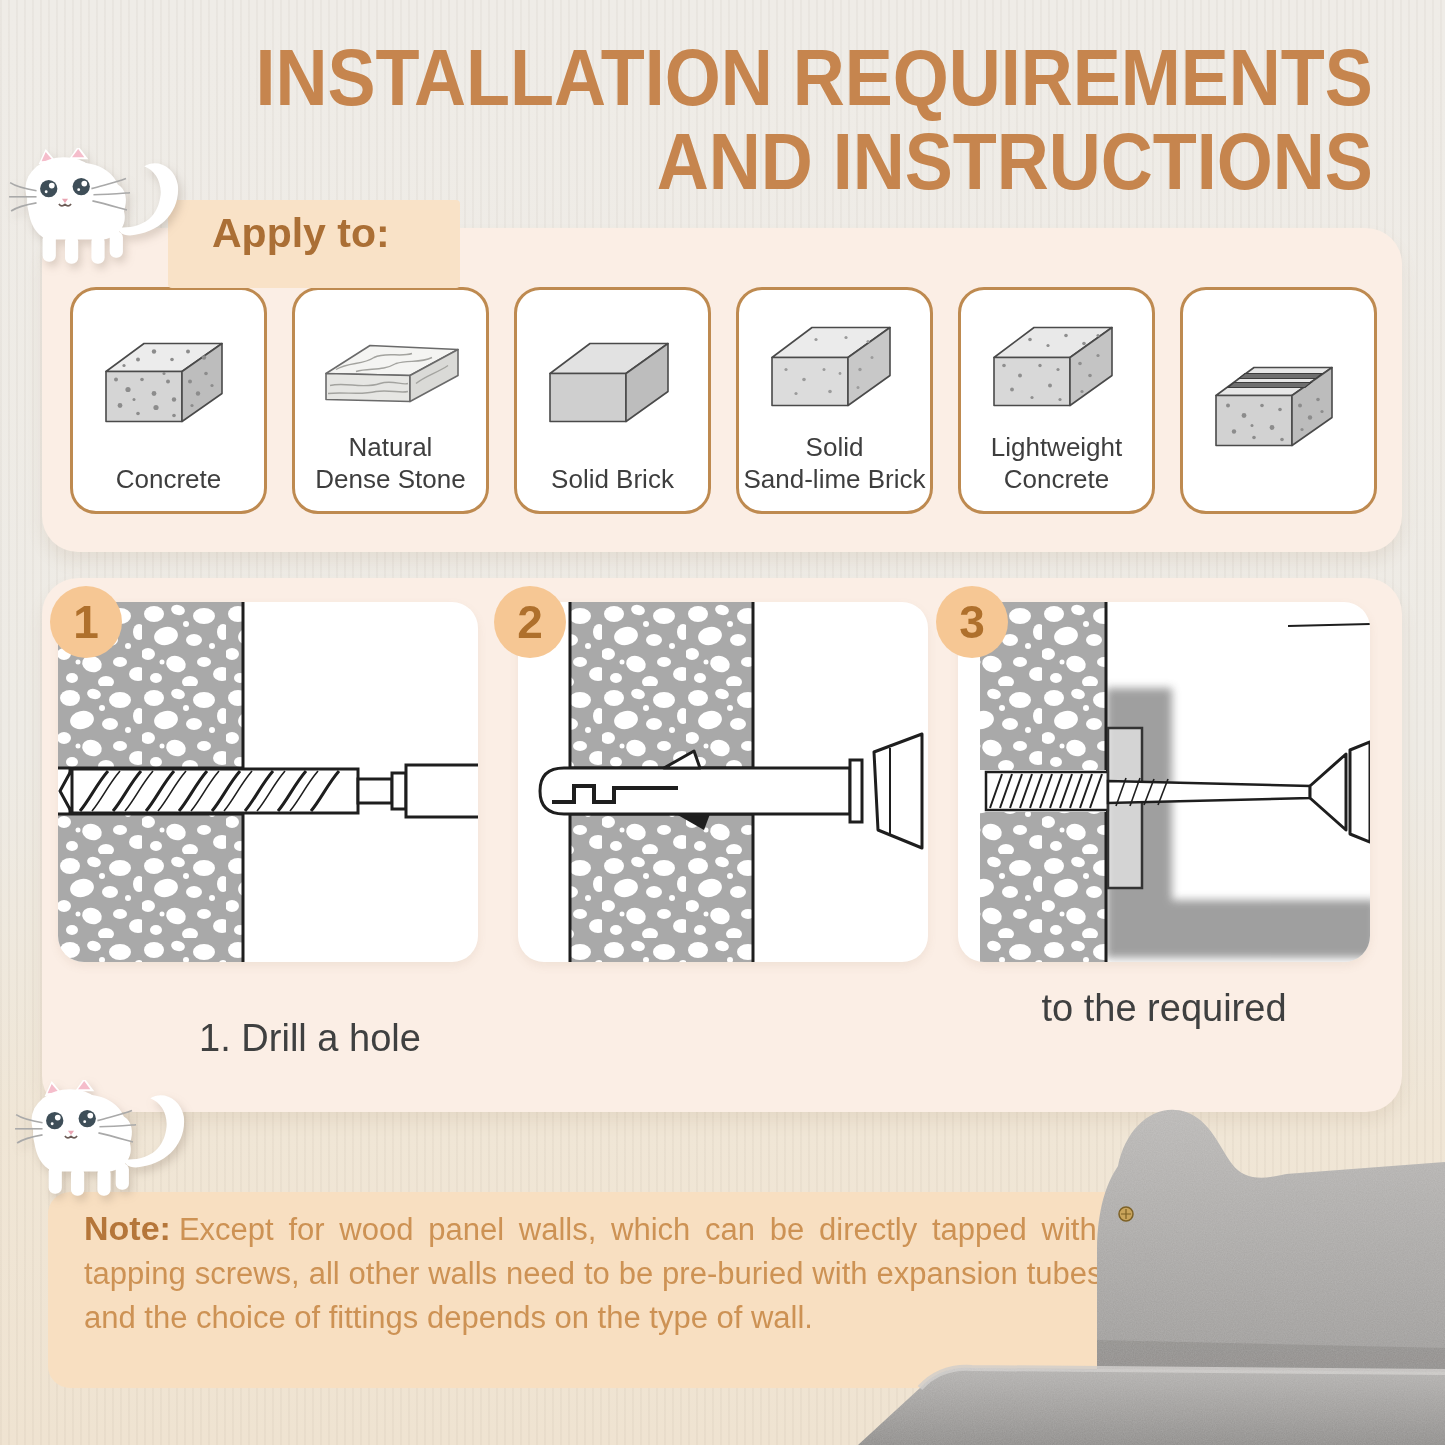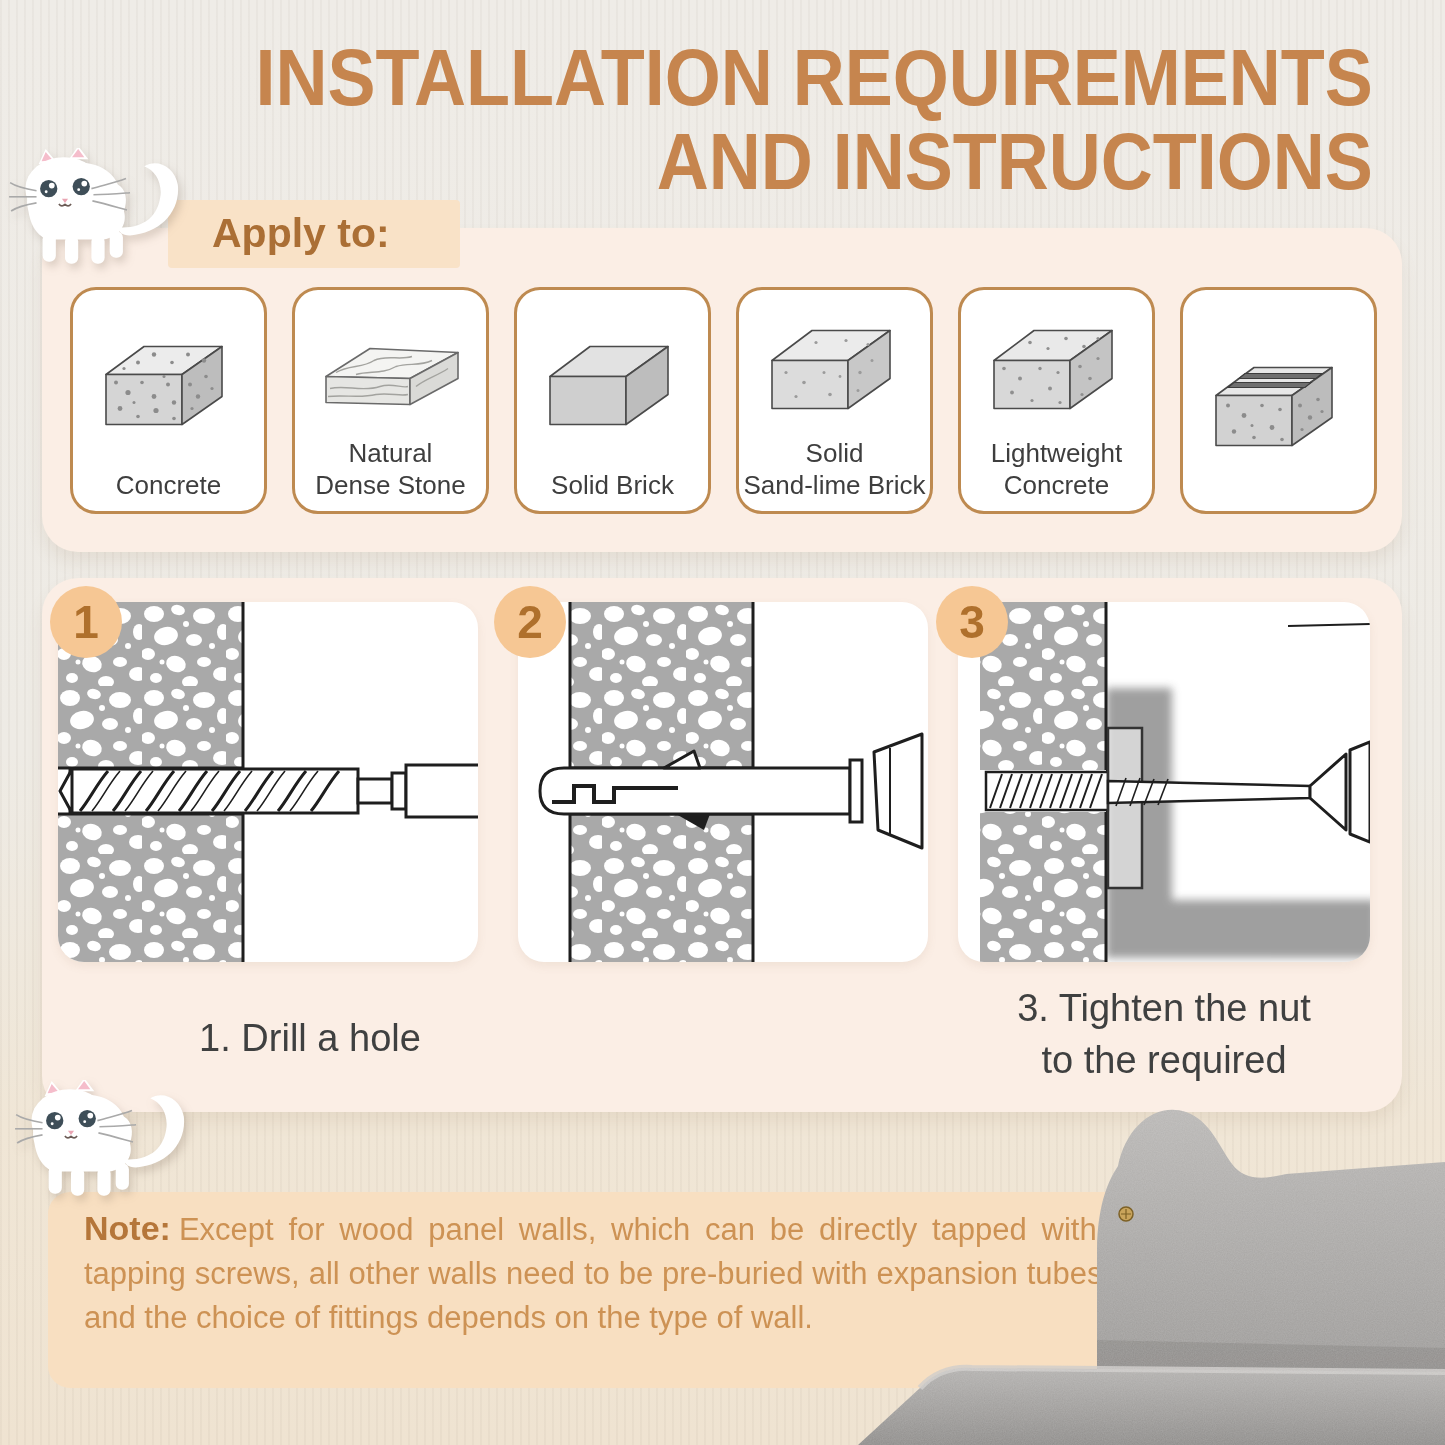--- a/index.html
+++ b/index.html
@@ -9,32 +9,32 @@
     background:
       repeating-linear-gradient(90deg, rgba(120,105,90,0.05) 0 2px, rgba(0,0,0,0) 2px 8px),
       linear-gradient(180deg,#EFECE7 0%,#EEEBE5 52%,#F0E6D6 78%,#EFE3D1 100%);
   }
   .abs{position:absolute;}
   
   .title{left:0;right:0;top:36px;text-align:right;color:#C6854E;font-weight:bold;
          font-size:80px;line-height:84px;letter-spacing:0px;}
   .title-line{transform:scaleX(0.9);transform-origin:center;}
   
-  .pill{left:168px;top:200px;width:292px;height:68px;background:#F9E2C7;border-radius:4px;z-index:3;}
+  .pill{left:168px;top:200px;width:292px;height:88px;background:#F9E2C7;border-radius:4px;z-index:3;}
   .pill span{display:block;padding-left:44px;line-height:66px;font-size:41px;font-weight:bold;color:#AB6F35;}
   
   .panel{background:#FBEEE5;border-radius:36px;box-shadow:0 10px 16px rgba(160,125,90,0.12);}
   .panel-apply{left:42px;top:228px;width:1360px;height:324px;z-index:2;}
   .panel-steps{left:42px;top:578px;width:1360px;height:534px;z-index:2;}
   
   .cards{position:absolute;left:28px;top:59px;display:flex;gap:25px;}
   .card{width:191px;height:221px;background:#ffffff;border:3px solid #BE8A50;border-radius:26px;
         display:flex;flex-direction:column;align-items:center;}
   .card-art{flex:1;display:flex;align-items:center;justify-content:center;padding-top:10px;}
-  .card-label{margin-bottom:10px;text-align:center;font-size:26px;line-height:32px;color:#3E3E3E;}
+  .card-label{margin-bottom:16px;text-align:center;font-size:26px;line-height:32px;color:#3E3E3E;}
   .card-label div:empty{display:none;}
   
   .step-box{background:#ffffff;border-radius:26px;overflow:hidden;z-index:3;
             box-shadow:0 4px 10px rgba(150,120,90,0.10);}
   .box1{left:58px;top:602px;width:420px;height:360px;}
   .box2{left:518px;top:602px;width:410px;height:360px;}
   .box3{left:958px;top:602px;width:412px;height:360px;}
   .step-box svg{display:block;width:100%;height:100%;}
   .badge{width:72px;height:72px;border-radius:50%;background:#F6C794;z-index:4;
          display:flex;align-items:center;justify-content:center;
@@ -427,21 +427,20 @@
     <span>3</span>
   </div>
 
   <div class="abs step-caption cap1">
     <div class="cap-line">1. Drill a hole</div>
 
   </div>
   <div class="abs step-caption cap2">
   </div>
   <div class="abs step-caption cap3">
-    <div class="cap-line">3. Tighten the nut</div>
     <div class="cap-line">to the required</div>
   </div>
 
   <svg class="abs cat cat2" viewBox="0 0 175 122">
     <path d="M 108,78 C 132,80 148,68 150,46 C 151,32 144,22 134,18 C 146,10 164,18 167,36 C 170,62 150,84 120,86 C 112,86 108,82 108,78 Z" fill="#ffffff"></path>
     <g fill="#ffffff">
       <rect x="34" y="84" width="13" height="28" rx="6"></rect>
       <rect x="56" y="86" width="13" height="28" rx="6"></rect>
       <rect x="82" y="86" width="13" height="28" rx="6"></rect>
       <rect x="100" y="82" width="13" height="26" rx="6"></rect>

